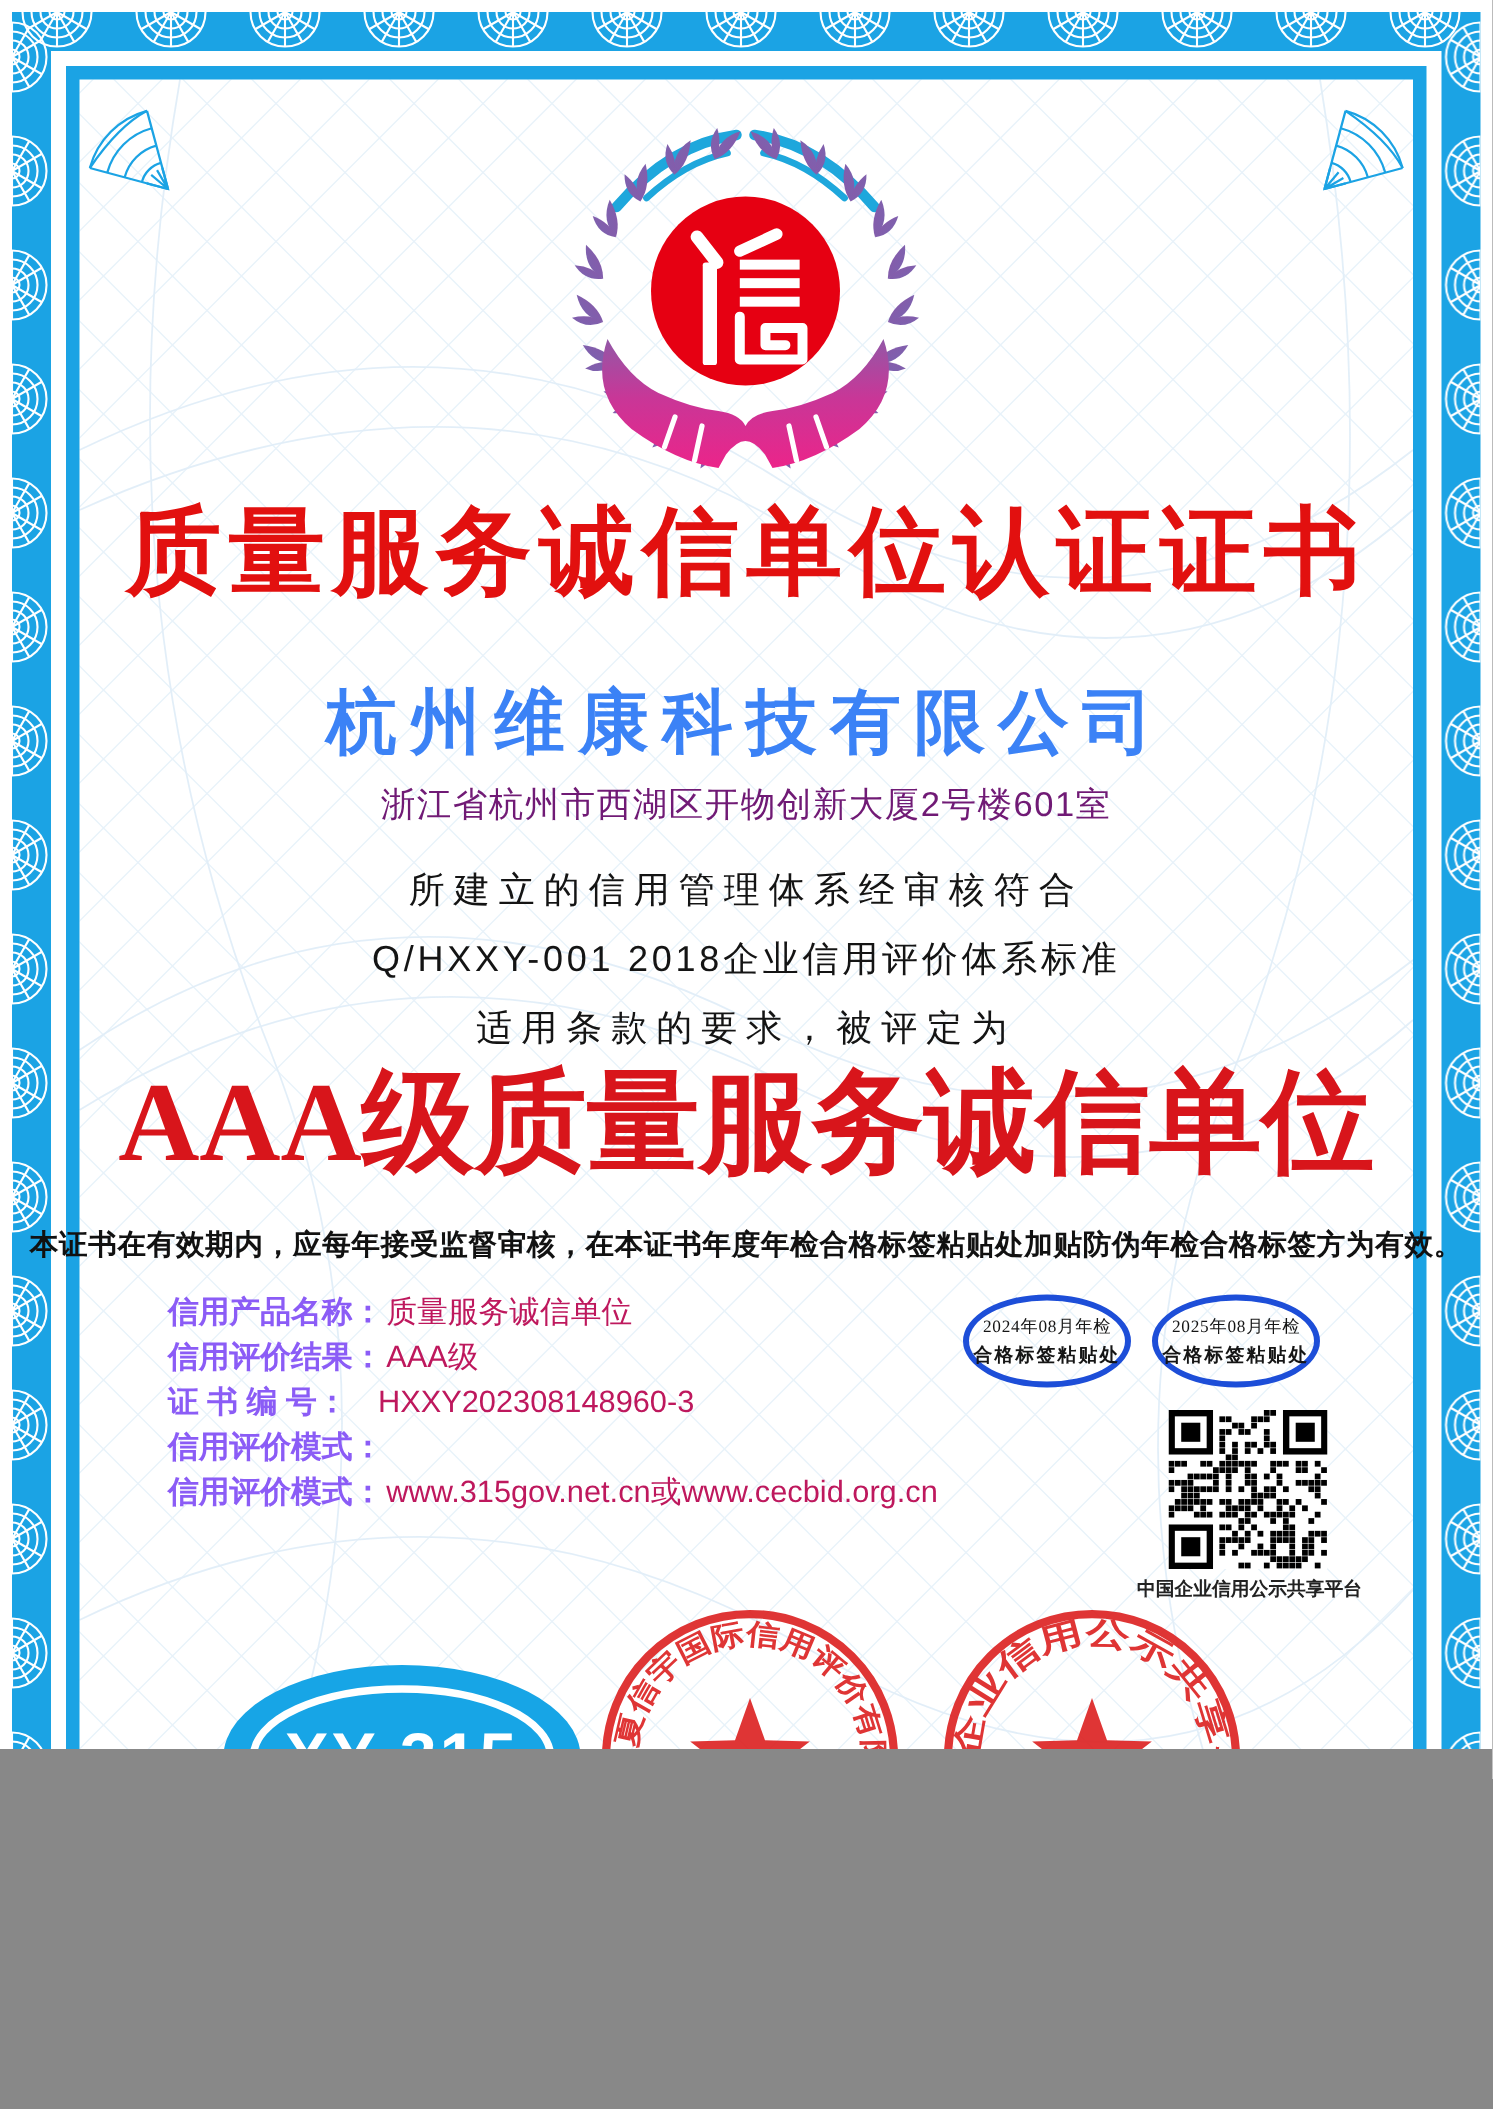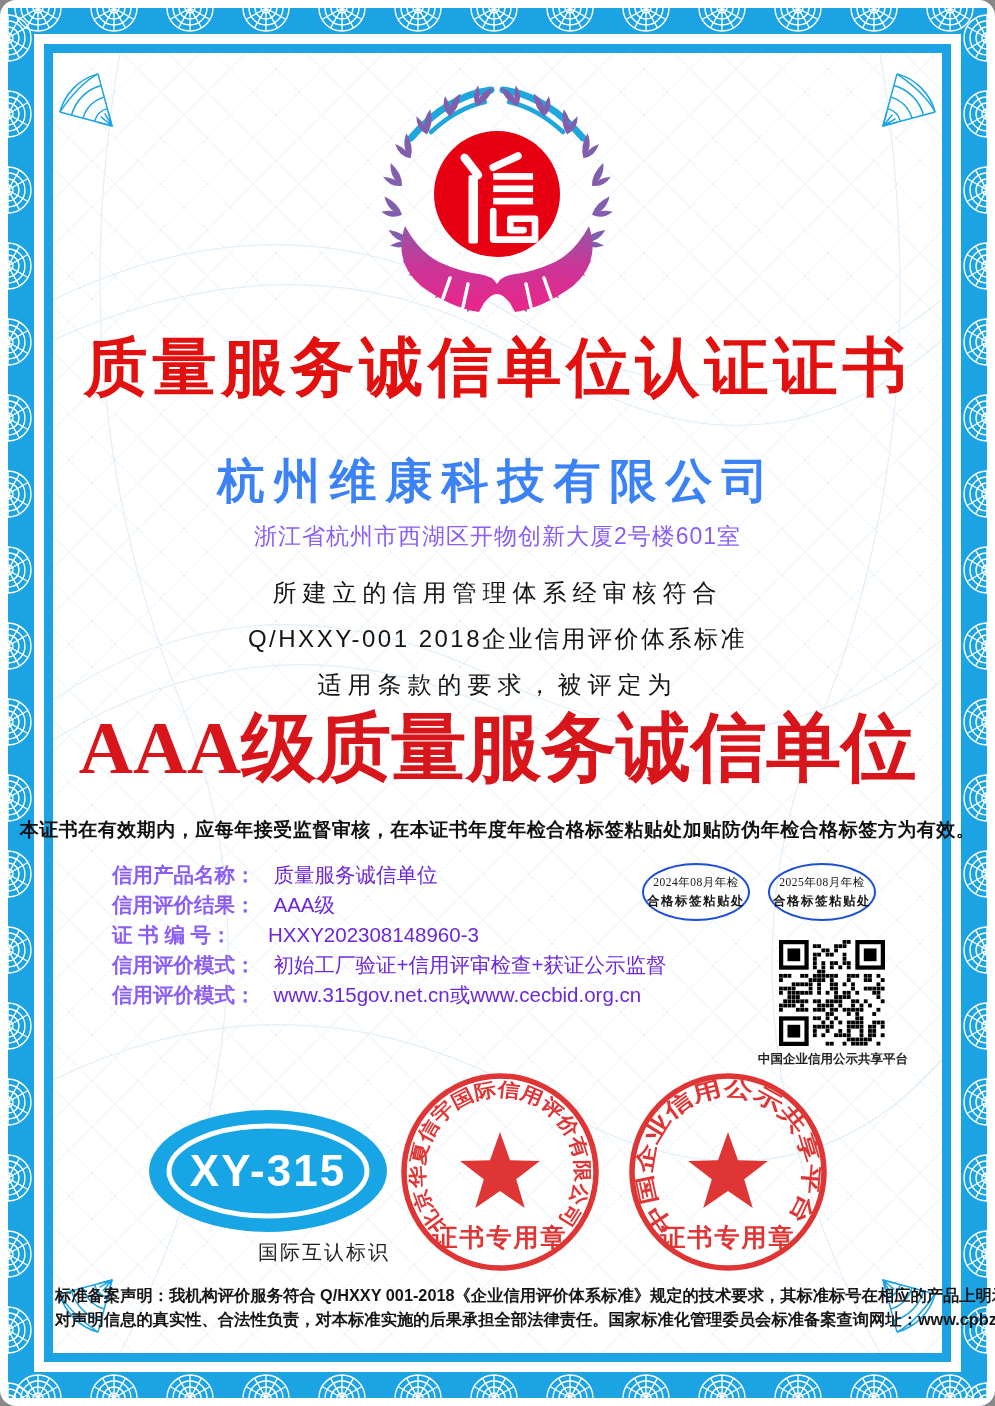--- a/index.html
+++ b/index.html
@@ -1,46 +1,46 @@
 <!DOCTYPE html>
 <html><head>
 <meta charset="utf-8">
 <style>
   html,body{margin:0;padding:0;background:#888;}
   .page{
-    position:relative;width:995px;height:1406px;background:#ffffff;
+    position:relative;width:995px;height:1166px;background:#ffffff;
     font-family:"Liberation Sans","DejaVu Sans",sans-serif;
-    overflow:hidden;margin:0 auto;border-radius:16px;
+    overflow:hidden;margin:0 auto;
   }
   .bg-svg{position:absolute;left:0;top:0;z-index:0;}
   .abs{position:absolute;z-index:2;}
   .centered{left:0;width:995px;text-align:center;}
   .cert-title{
     top:324px;font-size:64px;font-weight:900;color:#E2100F;
     letter-spacing:5px;white-space:nowrap;
   }
   .company{
     top:450px;font-size:47px;font-weight:700;color:#3b82f6;letter-spacing:9px;white-space:nowrap;
   }
-  .address{top:521px;font-size:23px;color:#8b5cf6;letter-spacing:1px;}
+  .address{top:521px;font-size:23px;color:#701a75;letter-spacing:1px;}
   .stmt{font-size:24px;color:#141414;letter-spacing:6px;white-space:nowrap;}
   .stmt.s1{top:577px;}
   .stmt.s2{top:623px;letter-spacing:2.5px;}
   .stmt.s3{top:669px;}
   .award{
     top:698px;font-size:75px;font-weight:900;color:#D8151B;
     font-family:"Liberation Serif","DejaVu Serif",serif;white-space:nowrap;letter-spacing:0px;
   }
   .notice{top:817px;font-size:19px;font-weight:600;color:#111;letter-spacing:0.5px;white-space:nowrap;}
   .fields{left:112px;top:860px;z-index:2;}
   .frow{display:flex;line-height:30px;font-size:20.5px;white-space:nowrap;}
   .flabel{font-weight:700;color:#8b5cf6;min-width:138px;}
-  .fvalue{font-weight:500;color:#6d28d9;margin-left:18px;}
+  .fvalue{font-weight:500;color:#be185d;margin-left:2px;}
   .badge{
-    width:104px;height:54px;border:2px solid #1d4ed8;border-radius:50%;
+    width:104px;height:54px;border:4px solid #1d4ed8;border-radius:50%;
     display:flex;flex-direction:column;justify-content:center;align-items:center;
     font-family:"Liberation Serif","DejaVu Serif",serif;color:#151515;z-index:2;text-align:right;
   }
   .badge .b1{font-size:11.5px;letter-spacing:0.5px;}
   .badge .b2{font-size:12.5px;font-weight:700;letter-spacing:1.5px;margin-top:3px;}
   .badge.bg1{left:642px;top:863px;}
   .badge.bg2{left:768px;top:863px;}
   .qr{left:779px;top:940px;z-index:2;}
   .qr-caption{left:748px;top:1051px;width:170px;text-align:center;font-size:12.5px;font-weight:600;color:#222;}
   .xy315{left:146px;top:1108px;z-index:2;}
@@ -198,21 +198,20 @@
     <div class="frow">
         <span class="flabel">信用评价结果：</span>
         <span class="fvalue">AAA级</span>
       </div>
     <div class="frow">
         <span class="flabel">证 书 编 号：</span>
         <span class="fvalue">HXXY202308148960-3</span>
       </div>
     <div class="frow">
         <span class="flabel">信用评价模式：</span>
-        <span class="fvalue">初始工厂验证+信用评审检查+获证公示监督</span>
       </div>
     <div class="frow">
         <span class="flabel">信用评价模式：</span>
         <span class="fvalue">www.315gov.net.cn或www.cecbid.org.cn</span>
       </div>
   </div>
 
   <div class="abs badge bg1">
     <span class="b1">2024年08月年检</span>
     <span class="b2">合格标签粘贴处</span>

